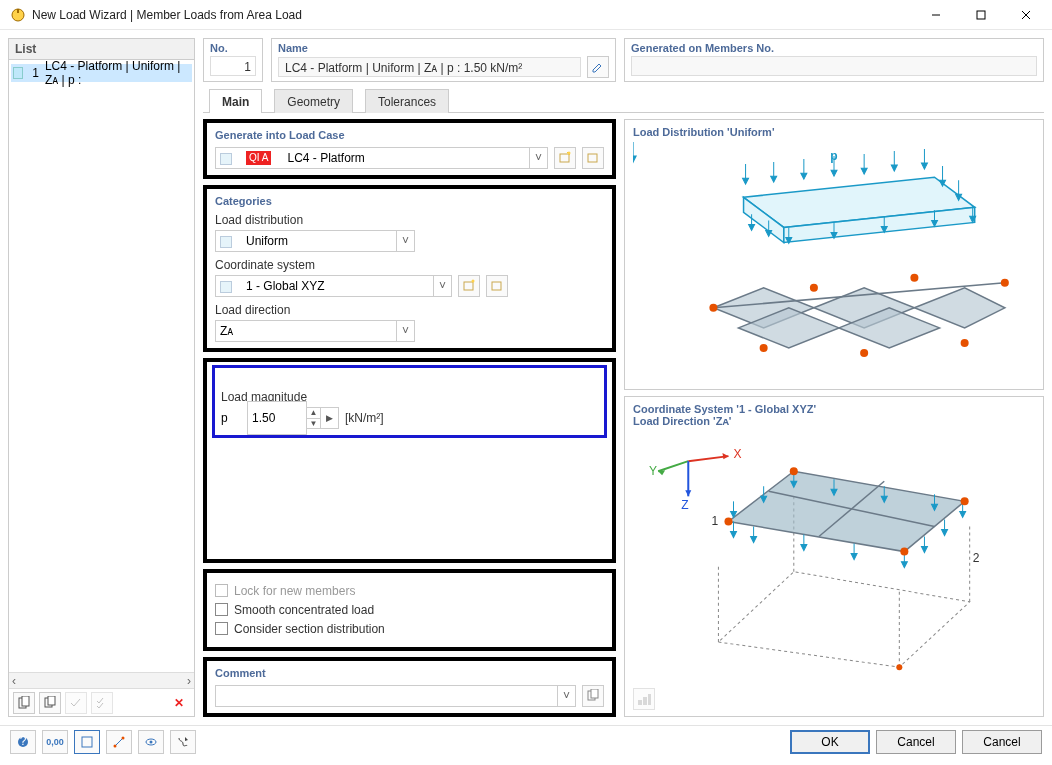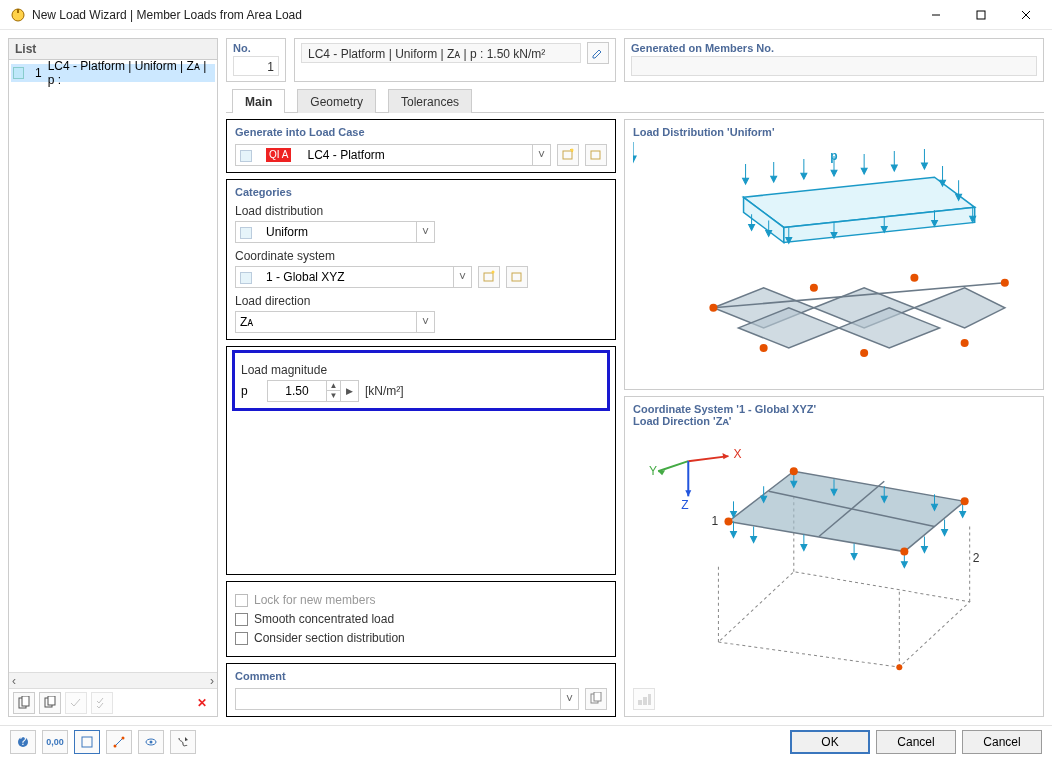--- a/index.html
+++ b/index.html
@@ -3,21 +3,21 @@
 <meta charset="utf-8">
 <style>
   *{box-sizing:border-box;font-family:"Segoe UI",Tahoma,sans-serif;font-size:12px;margin:0;padding:0}
   body{background:#fff;width:1052px;height:765px;overflow:hidden;position:relative}
   .titlebar{height:30px;display:flex;align-items:center;padding:0 4px;border-bottom:1px solid #e8e8e8}
   .titlebar .app-icon{width:16px;height:16px;margin:0 6px;color:#d4a017;display:flex;align-items:center}
   .titlebar .title{flex:1;color:#222}
   .win-btns{display:flex}
   .win-btn{width:45px;height:30px;display:flex;align-items:center;justify-content:center;color:#222}
   .main{display:flex;padding:8px;gap:8px;height:695px}
-  .sidebar{width:210px;border:1px solid #ccc;background:#fff;display:flex;flex-direction:column}
+  .sidebar{width:187px;border:1px solid #ccc;background:#fff;display:flex;flex-direction:column}
   .sb-head{background:#f1f1f1;border-bottom:1px solid #ccc;padding:3px 6px;color:#555;font-weight:600}
   .sb-tree{flex:1;overflow:auto;padding:4px 2px}
   .tree-row{display:flex;align-items:center;height:18px;padding:0 2px;background:#cce8ff;color:#000}
   .tree-row .sw{width:12px;height:12px;background:#bfe8fa;border:1px solid #8cc;margin-right:4px}
   .tree-row .num{width:14px;text-align:right;margin-right:6px}
   .sb-scroll{height:16px;background:#f3f3f3;border-top:1px solid #ddd;display:flex;align-items:center;justify-content:space-between;padding:0 3px;color:#666}
   .sb-tools{height:28px;border-top:1px solid #ddd;display:flex;align-items:center;padding:0 4px;gap:4px}
   .ico-btn{width:22px;height:22px;border:1px solid #ccc;background:#fafafa;display:flex;align-items:center;justify-content:center;color:#555}
   .ico-btn svg{width:14px;height:14px}
   .content{flex:1;display:flex;flex-direction:column;gap:6px}
@@ -31,38 +31,38 @@
   .name-field{flex:1;height:20px;border:1px solid #ddd;background:#f8f8f8;padding:0 6px;line-height:20px;color:#333}
   .gen-panel{width:420px}
   .gen-body{height:20px;border:1px solid #ddd;background:#f8f8f8;margin-top:2px}
   .tabs{display:flex;height:26px;border-bottom:1px solid #ccc;align-items:flex-end;gap:12px;padding-left:6px}
   .tab{padding:5px 12px 4px;border:1px solid #ccc;border-bottom:none;background:#eaeaea;color:#333;position:relative;bottom:-1px}
   .tab.active{background:#fff;font-weight:600}
   .workarea{flex:1;display:flex;gap:8px}
   .col{display:flex;flex-direction:column;gap:6px}
   .col.left{flex:1}
   .col.right{width:420px}
-  .section{border:1px solid #000000;background:#fff;padding:6px 8px}
+  .section{border:4px solid #000000;background:#fff;padding:6px 8px}
   .section .sh{color:#4d6a99;font-weight:600;font-size:11px;margin-bottom:6px}
   .combo{display:flex;align-items:center;height:22px;border:1px solid #ccc;background:#fff}
   .combo .cbody{flex:1;padding:0 4px;display:flex;align-items:flex-end;gap:14px;overflow:hidden}
   .combo .ch{width:18px;text-align:center;color:#666;border-left:1px solid #ccc;line-height:22px}
   .lbl{color:#333;margin:6px 0 3px}
   .badge-qia{background:#e22;color:#fff;font-size:10px;padding:0 3px;margin-right:2px;line-height:14px}
   .sw2{width:12px;height:12px;background:#e6f4fa;border:1px solid #bcd}
   .load-row{display:flex;align-items:center;gap:6px}
   .spin{display:flex;align-items:center;height:22px}
-  .spin input{width:60px;height:22px;border:1px solid #ccc;text-align:center;padding:0 4px}
+  .spin input{width:60px;height:34px;border:1px solid #ccc;text-align:left;padding:0 4px}
   .spin .ar{width:14px;height:22px;border:1px solid #ccc;border-left:none;display:flex;flex-direction:column}
   .spin .ar div{flex:1;border-bottom:1px solid #ccc;display:flex;align-items:center;justify-content:center;font-size:8px;color:#555}
   .spin .ar div:last-child{border-bottom:none}
   .play{width:18px;height:22px;border:1px solid #ccc;border-left:none;display:flex;align-items:center;justify-content:center;color:#555;font-size:9px}
   .unit{color:#333}
   .highlight-box{border:3px solid #1818d0;padding:6px;margin:-3px -3px 6px -3px}
-  .opt{display:flex;align-items:center;gap:6px;margin:5px 0;color:#333}
+  .opt{display:flex;gap:6px;margin:5px 0;color:#333}
   .opt.dis{color:#999}
   .cb{width:13px;height:13px;border:1px solid #888;background:#fff}
   .opt.dis .cb{border-color:#bbb}
   .comment-row{display:flex;align-items:center;gap:6px}
   .illus{border:1px solid #ccc;background:#fff;padding:6px 8px;flex:1;display:flex;flex-direction:column}
   .illus .sh{color:#4d6a99;font-weight:600;font-size:11px;margin-bottom:4px}
   .illus svg{flex:1;width:100%}
   .footer{height:32px;display:flex;align-items:center;padding:0 10px;gap:6px;border-top:1px solid #e3e3e3}
   .footer .spacer{flex:1}
   .btn{height:24px;min-width:80px;border:1px solid #9b9b9b;background:#f0f0f0;padding:0 14px}
@@ -145,20 +145,21 @@
   </div>
 
   <div class="content">
 
     <div class="row1">
       <div class="panel no-panel">
         <div class="ph">No.</div>
         <div class="no-val">1</div>
       </div>
       <div class="panel name-panel">
+        <div class="ph">Name</div>
         <div class="name-body">
           <div class="name-field">LC4 - Platform | Uniform | Zᴀ | p : 1.50 kN/m²</div>
           <div class="ico-btn">
               <svg viewBox="0 0 14 14">
                 <path d="M2 10l6-6 2 2-6 6H2z" fill="none" stroke="#3a76bd"></path>
               </svg>
             </div>
         </div>
       </div>
       <div class="panel gen-panel">
@@ -237,21 +238,21 @@
           <div class="combo" style="width:200px">
             <div class="cbody">
                 <span>Zᴀ</span>
               </div>
             <div class="ch">˅</div>
           </div>
         </div>
 
         <div class="section grow">
           <div class="highlight-box">
-            <div class="lbl" style="margin-top:4px">Load magnitude</div>
+            <div class="lbl" style="margin-top:16px">Load magnitude</div>
             <div class="load-row">
               <span style="width:20px">p</span>
               <div class="spin">
                 <input value="1.50" style="">
                 <div class="ar">
                     <div>▲</div>
                     <div>▼</div>
                   </div>
                 <div class="play">▶</div>
               </div>

